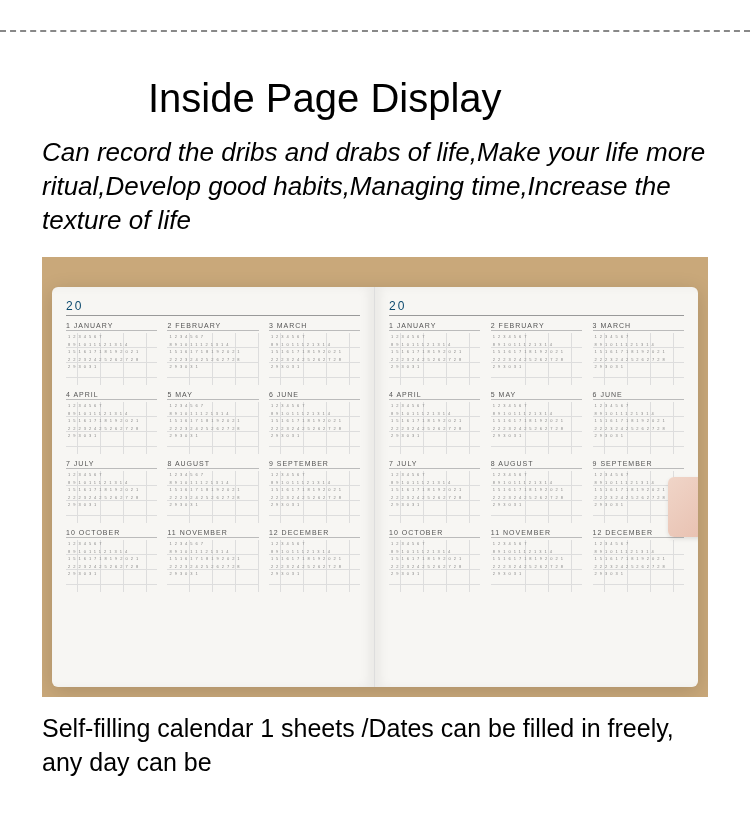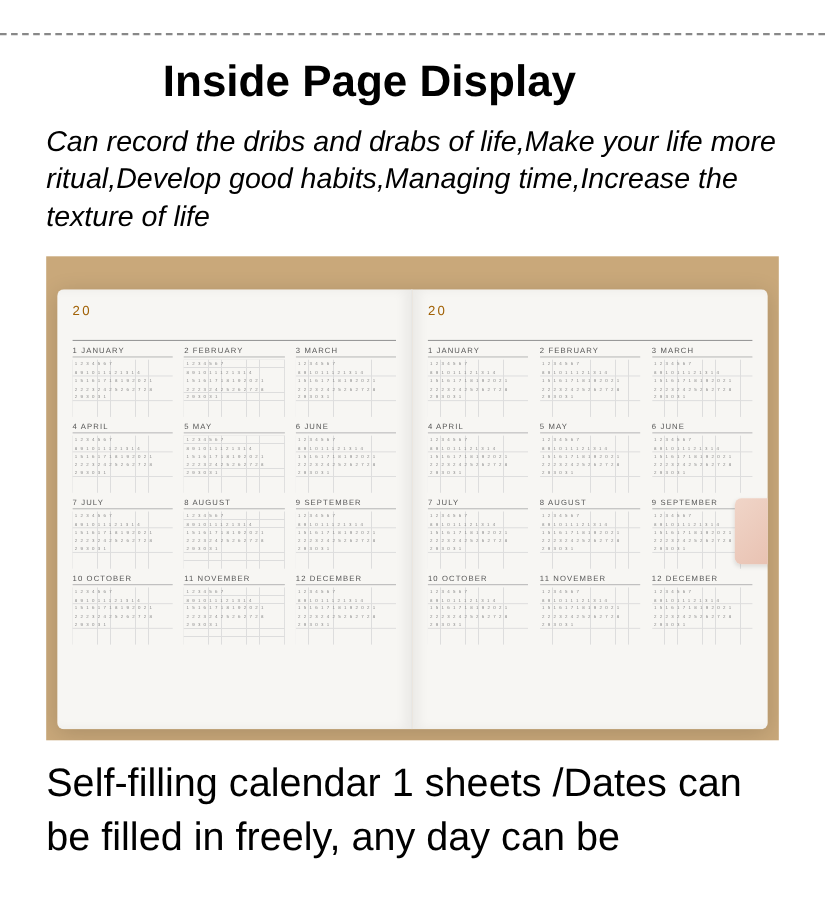--- a/index.html
+++ b/index.html
@@ -16,23 +16,23 @@
     }
     .dashed-line {
       width: 100%;
       height: 0;
       border-top: 2px dashed #888;
       margin-top: 30px;
     }
     .title {
       text-align: center;
       font-size: 40px;
-      font-weight: bold;
+      font-weight: normal;
       color: #000;
-      margin-top: 20px;
+      margin-top: 44px;
       margin-left: 148px;
       margin-right: 148px;
       text-align: left;
     }
     .description {
       font-size: 26px;
       color: #000;
       margin: 15px 42px 0 42px;
       line-height: 1.3;
       font-style: italic;
@@ -65,25 +65,25 @@
     }
     .page-left {
       border-right: 1px solid #ddd;
       box-shadow: inset -6px 0 10px rgba(0,0,0,0.05);
     }
     .page-right {
       box-shadow: inset 6px 0 10px rgba(0,0,0,0.05);
     }
     .year-label {
       font-size: 12px;
-      color: #a16207;
+      color: #0c4a6e;
       letter-spacing: 2px;
       margin-bottom: 4px;
       border-bottom: 0.5px solid #999;
-      padding-bottom: 20px;
+      padding-bottom: 2px;
     }
     .months-row {
       display: flex;
       justify-content: space-between;
       margin-top: 6px;
     }
     .month-block {
       width: 31%;
     }
     .month-title {
@@ -130,21 +130,21 @@
       position: absolute;
       right: -10px;
       top: 190px;
       width: 40px;
       height: 60px;
       background: linear-gradient(135deg, #f0d5c8, #e8c0b0);
       border-radius: 6px;
       box-shadow: 0 2px 4px rgba(0,0,0,0.1);
     }
     .caption {
-      font-size: 36px;
+      font-size: 25px;
       color: #000;
       margin: 15px 42px 0 42px;
       line-height: 1.35;
     }
   </style>
 </head>
 <body>
 
 <div class="dashed-line"></div>
 

